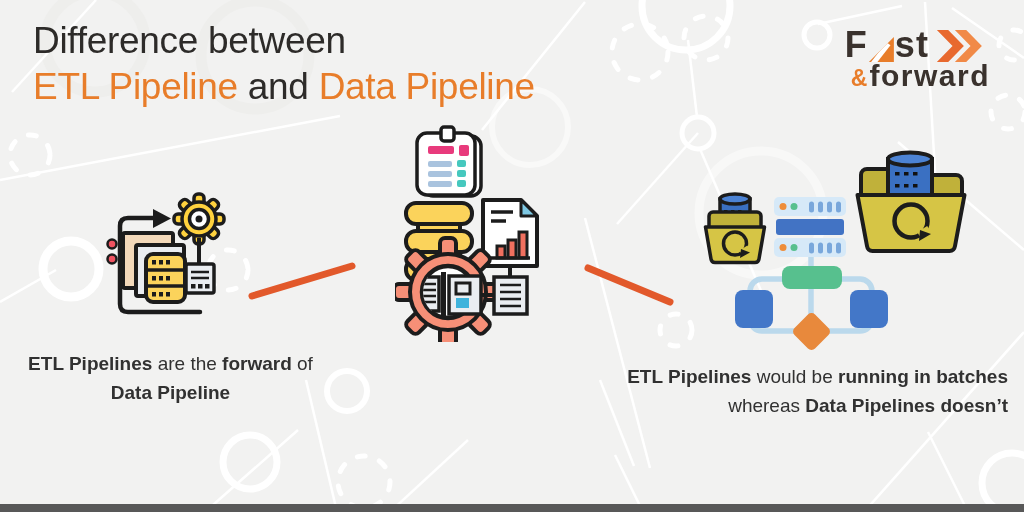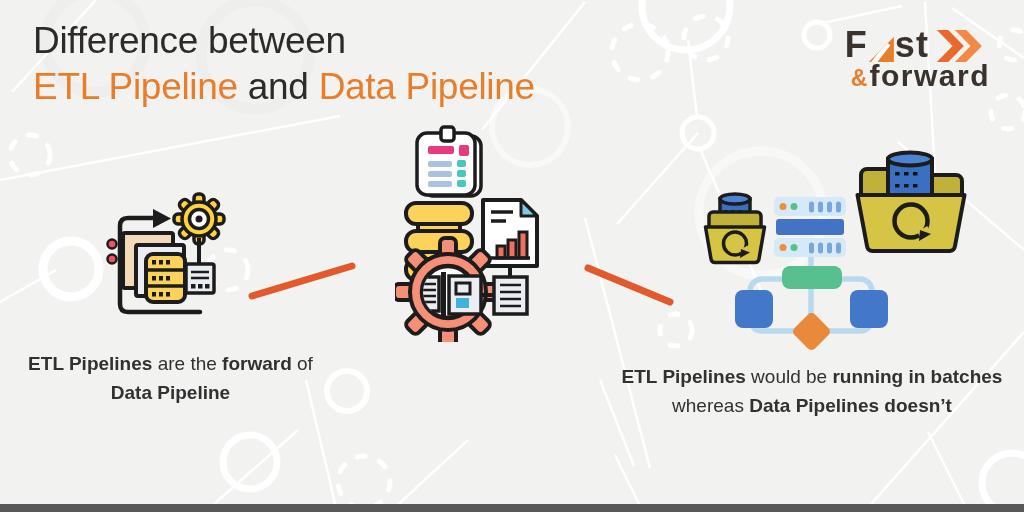--- a/index.html
+++ b/index.html
@@ -35,21 +35,21 @@
 
   
   .icon1{position:absolute;left:95px;top:185px;}
   .icon2{position:absolute;left:395px;top:124px;}
   .icon3{position:absolute;left:690px;top:145px;}
 
   
   .caption{position:absolute;text-align:center;font-size:19px;line-height:29px;color:var(--caption_color,#313131);}
   .cap1{left:28px;top:349px;width:285px;}
   .cap2{left:330px;top:349px;width:262px;}
-  .cap3{left:616px;top:362px;width:392px;}
+  .cap3{left:616px;top:362px;width:392px;text-align:right;}
 
   
   .footer-bar{position:absolute;left:0;bottom:0;width:100%;height:8px;background:var(--footer_bar_color,#585858);}
 </style>
 </head>
 <body>
 
 <div class="stage">
 
   <svg class="bg" width="1024" height="512" viewBox="0 0 1024 512">

